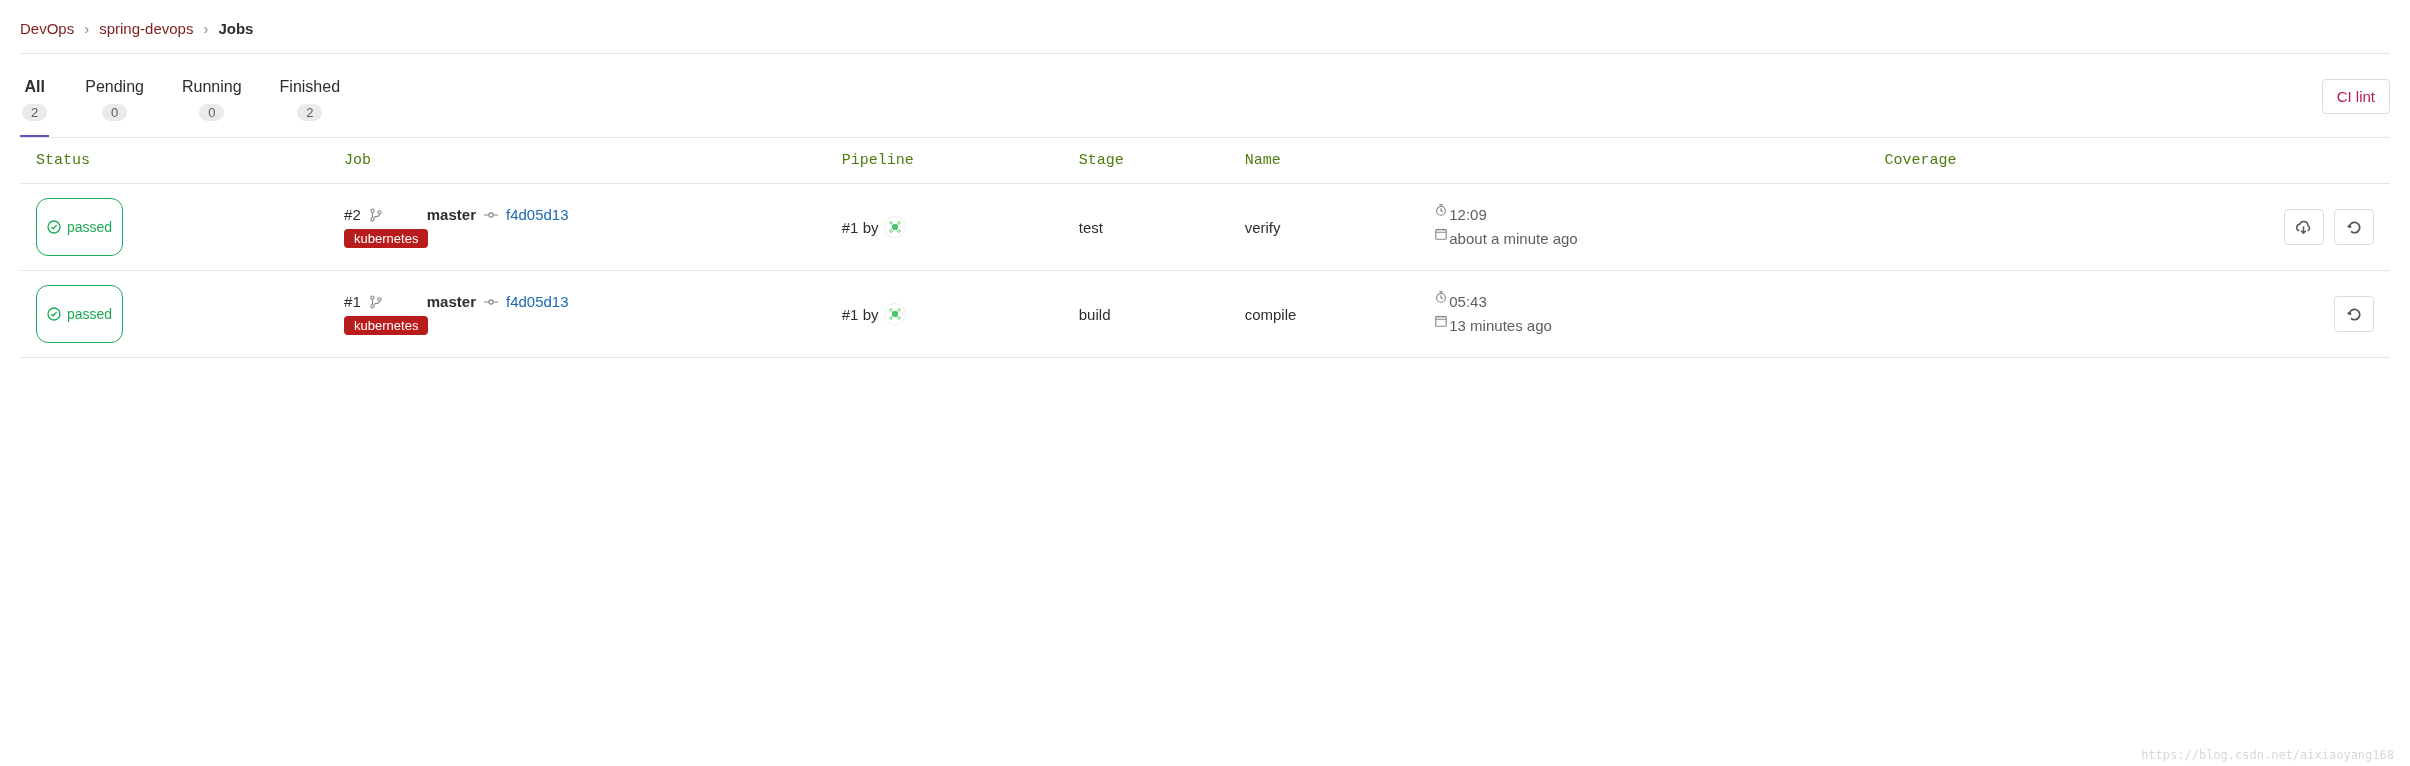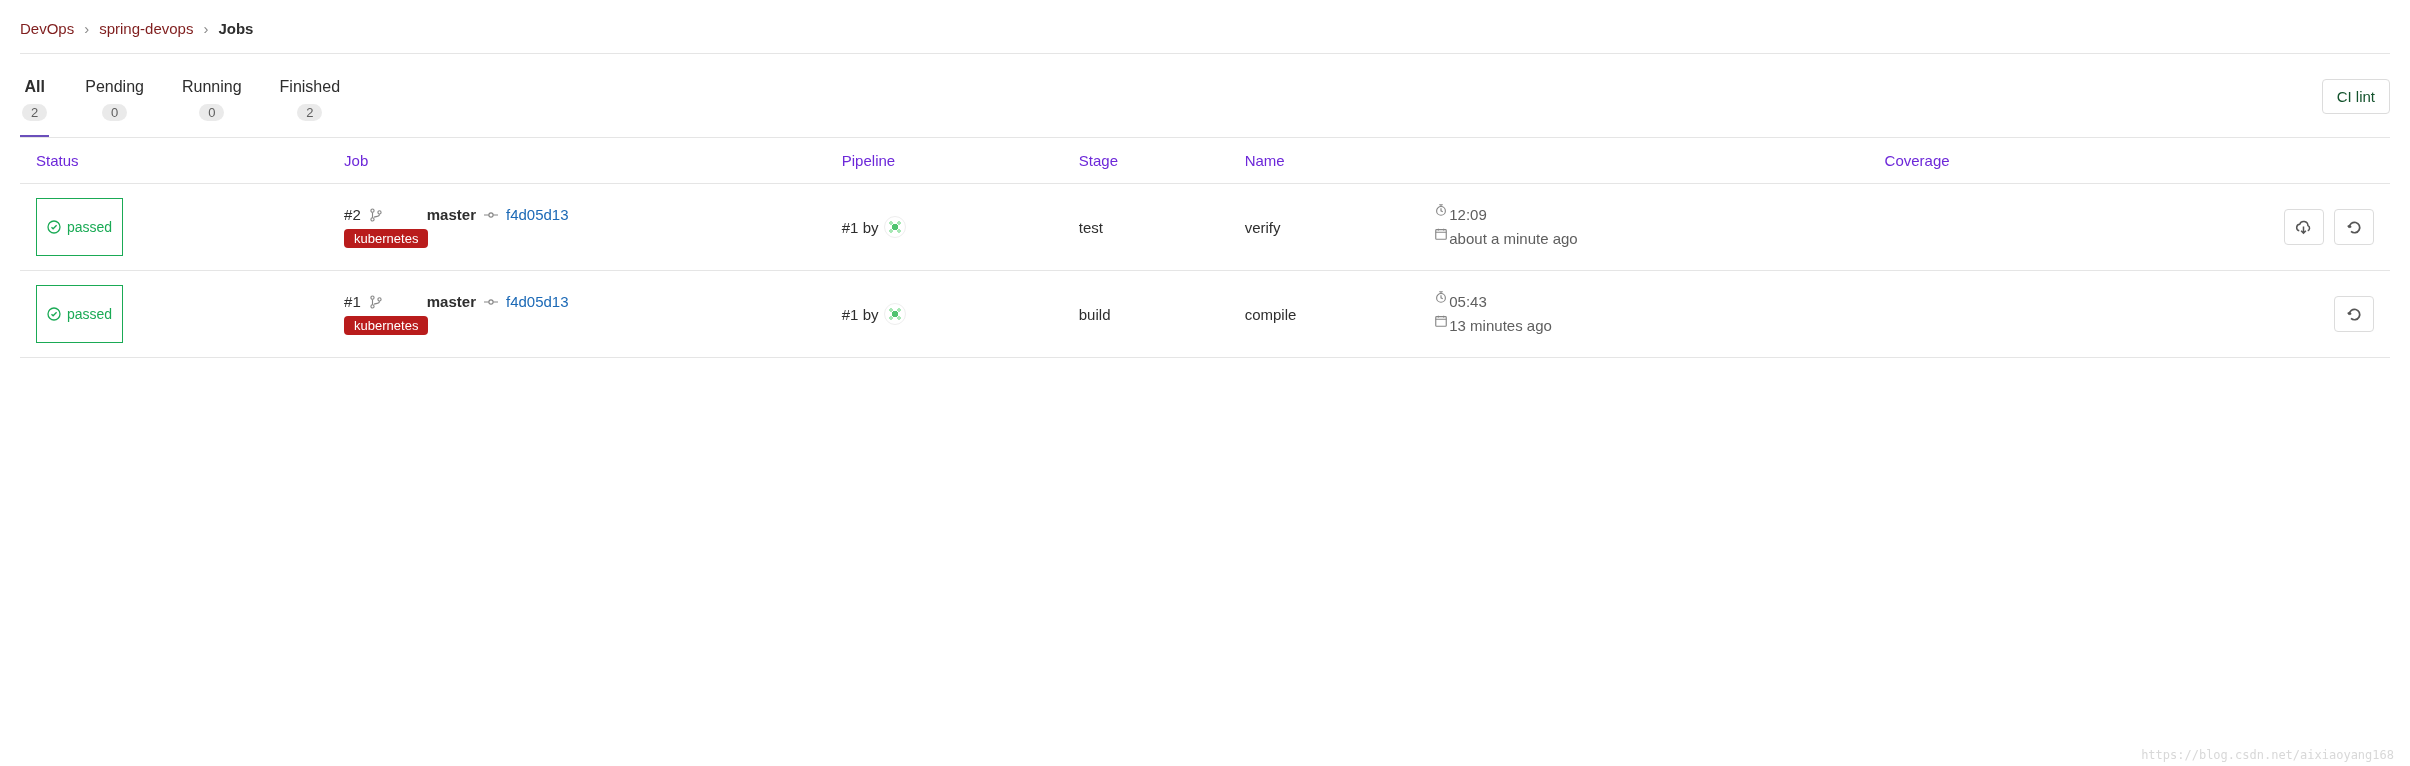--- a/index.html
+++ b/index.html
@@ -57,52 +57,53 @@
     border-radius: 10px;
     padding: 1px 9px;
     font-weight: 400;
   }
   .ci-lint-btn {
     border: 1px solid #dcdcdc;
     border-radius: 4px;
     background: #fff;
     padding: 8px 14px;
     font-size: 15px;
-    color: #14532d;
+    color: #be185d;
     cursor: pointer;
     margin-bottom: 8px;
   }
 
   table.jobs {
     width: 100%;
     border-collapse: collapse;
     font-size: 15px;
   }
   table.jobs thead th {
     text-align: left;
     font-weight: 400;
-    color: #6d28d9;
+    color: #4d7c0f;
     padding: 14px 16px;
     border-bottom: 1px solid #e5e5e5;
+    font-family: Liberation Mono, monospace;
   }
   table.jobs tbody td {
     padding: 14px 16px;
     border-bottom: 1px solid #e5e5e5;
     vertical-align: middle;
   }
   table.jobs tbody tr:last-child td { border-bottom: none; }
   .table-wrap { border-bottom: 1px solid #e5e5e5; }
 
   .status-passed {
     display: inline-flex;
     align-items: center;
     gap: 6px;
     border: 1px solid #1aaa55;
     color: #1aaa55;
-    border-radius: 0;
+    border-radius: 12px;
     padding: 20px 10px;
     font-size: 14px;
   }
   .status-passed svg { width: 14px; height: 14px; }
 
   .job-cell .job-line {
     display: flex;
     align-items: center;
     gap: 8px;
     margin-bottom: 6px;

